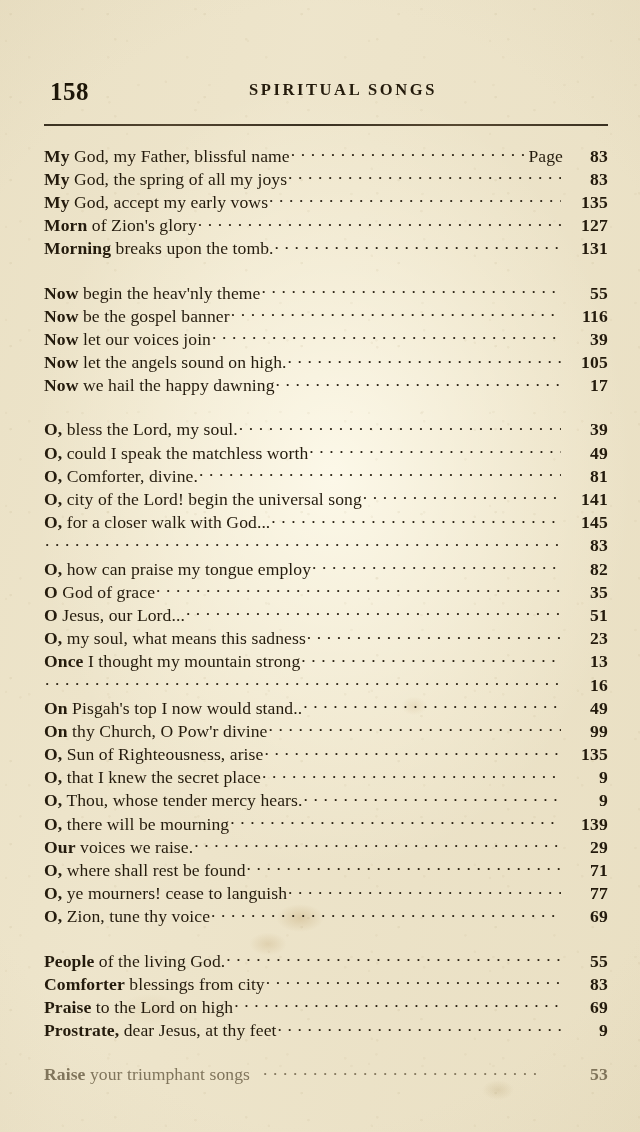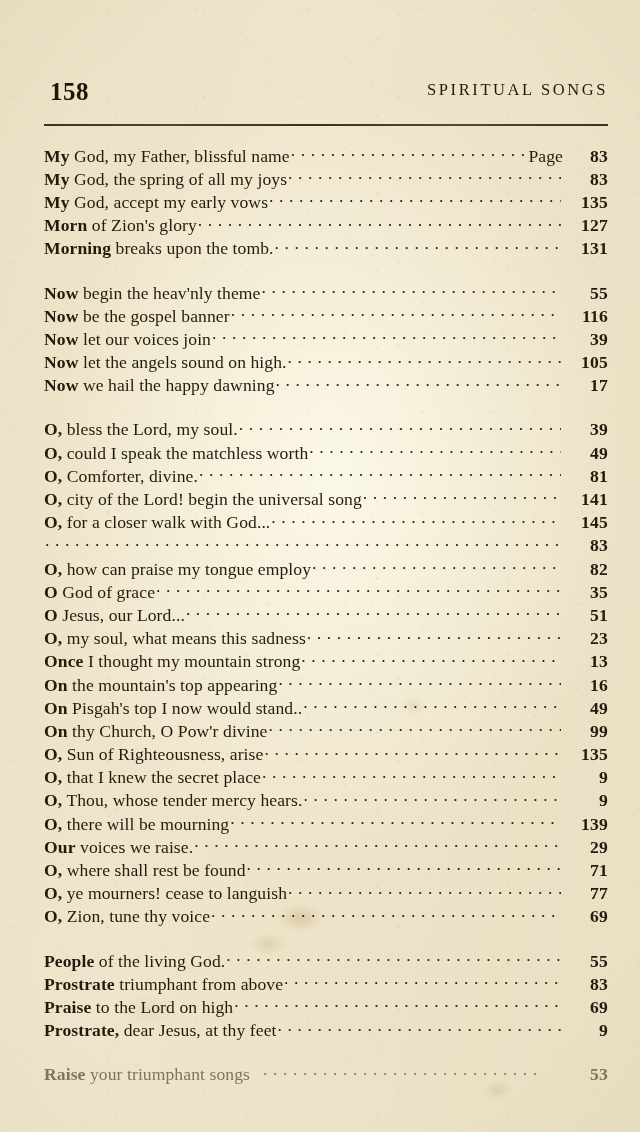--- a/index.html
+++ b/index.html
@@ -65,24 +65,24 @@
     top: 0;
     font-size: 25px;
     font-weight: bold;
     letter-spacing: .5px;
     color: #1d1608;
   }
   .running-head {
     position: absolute;
     left: 12px; right: 0;
     top: 2px;
-    text-align: right;
+    text-align: center;
     font-size: 16.5px;
     letter-spacing: 2.6px;
-    font-weight: normal;
+    font-weight: bold;
     color: #241b0c;
     padding-left: 22px;
   }
   .rule {
     position: absolute;
     left: 44px;
     top: 124px;
     width: 564px;
     height: 2px;
     background: linear-gradient(90deg,#2c2313 0%,#453722 22%,#2a2112 48%,#4a3b24 73%,#2b2213 100%);
@@ -286,21 +286,20 @@
           <span class="pagelabel"></span>
           <span class="pageno">23</span>
         </div>
         <div class="entry">
           <span class="title"><span class="lead">Once</span><span> I thought my mountain strong</span></span>
           <span class="leader"></span>
           <span class="pagelabel"></span>
           <span class="pageno">13</span>
         </div>
         <div class="entry">
-          <span class="title"><span class="lead">On</span><span> the mountain's top appearing</span></span>
           <span class="leader"></span>
           <span class="pagelabel"></span>
           <span class="pageno">16</span>
         </div>
         <div class="entry">
           <span class="title"><span class="lead">On</span><span> Pisgah's top I now would stand..</span></span>
           <span class="leader"></span>
           <span class="pagelabel"></span>
           <span class="pageno">49</span>
         </div>
@@ -360,21 +359,21 @@
         </div>
       </div>
       <div class="block">
         <div class="entry">
           <span class="title"><span class="lead">People</span><span> of the living God.</span></span>
           <span class="leader"></span>
           <span class="pagelabel"></span>
           <span class="pageno">55</span>
         </div>
         <div class="entry">
-          <span class="title"><span class="lead">Prostrate</span><span> triumphant from above</span></span>
+          <span class="title"><span class="lead">Comforter</span><span> blessings from city</span></span>
           <span class="leader"></span>
           <span class="pagelabel"></span>
           <span class="pageno">83</span>
         </div>
         <div class="entry">
           <span class="title"><span class="lead">Praise</span><span> to the Lord on high</span></span>
           <span class="leader"></span>
           <span class="pagelabel"></span>
           <span class="pageno">69</span>
         </div>

